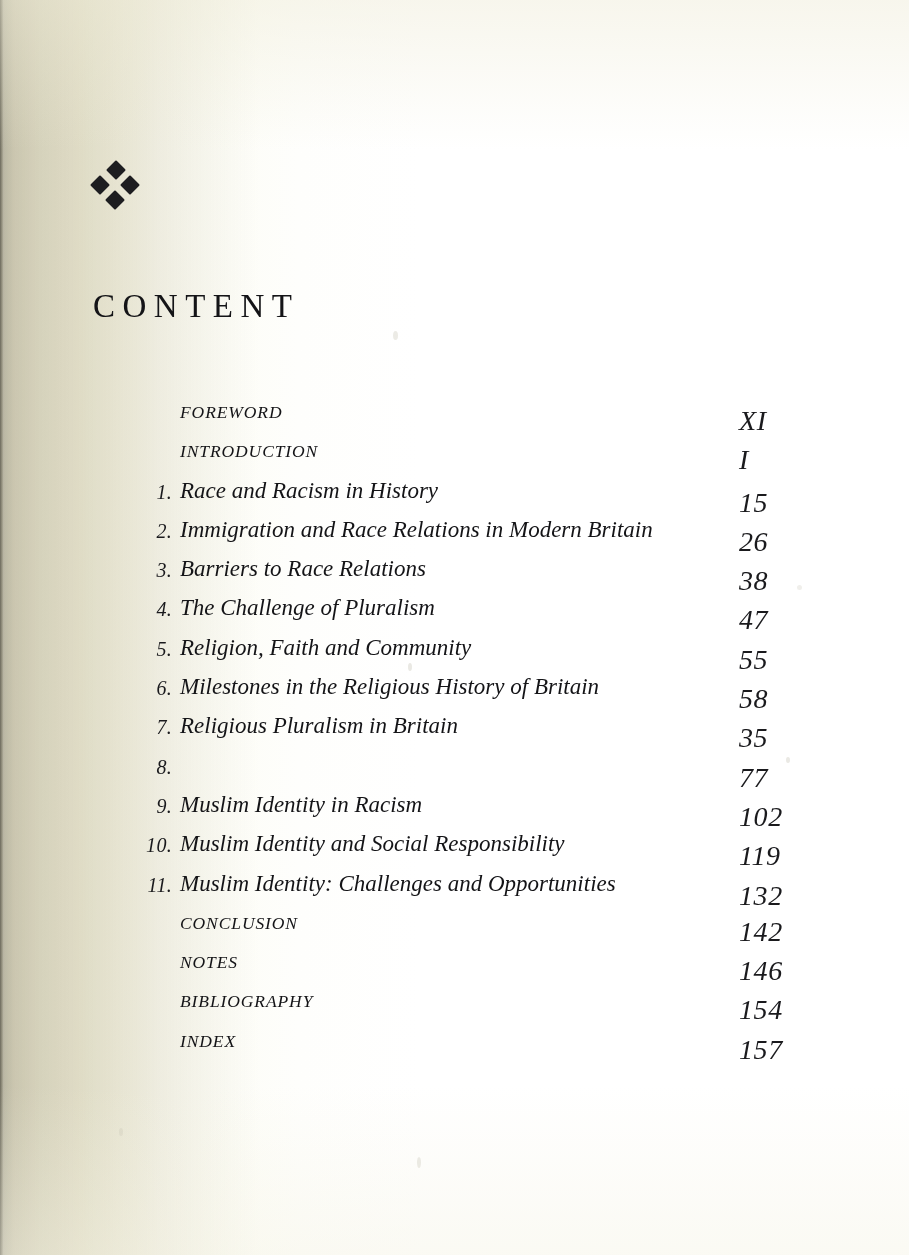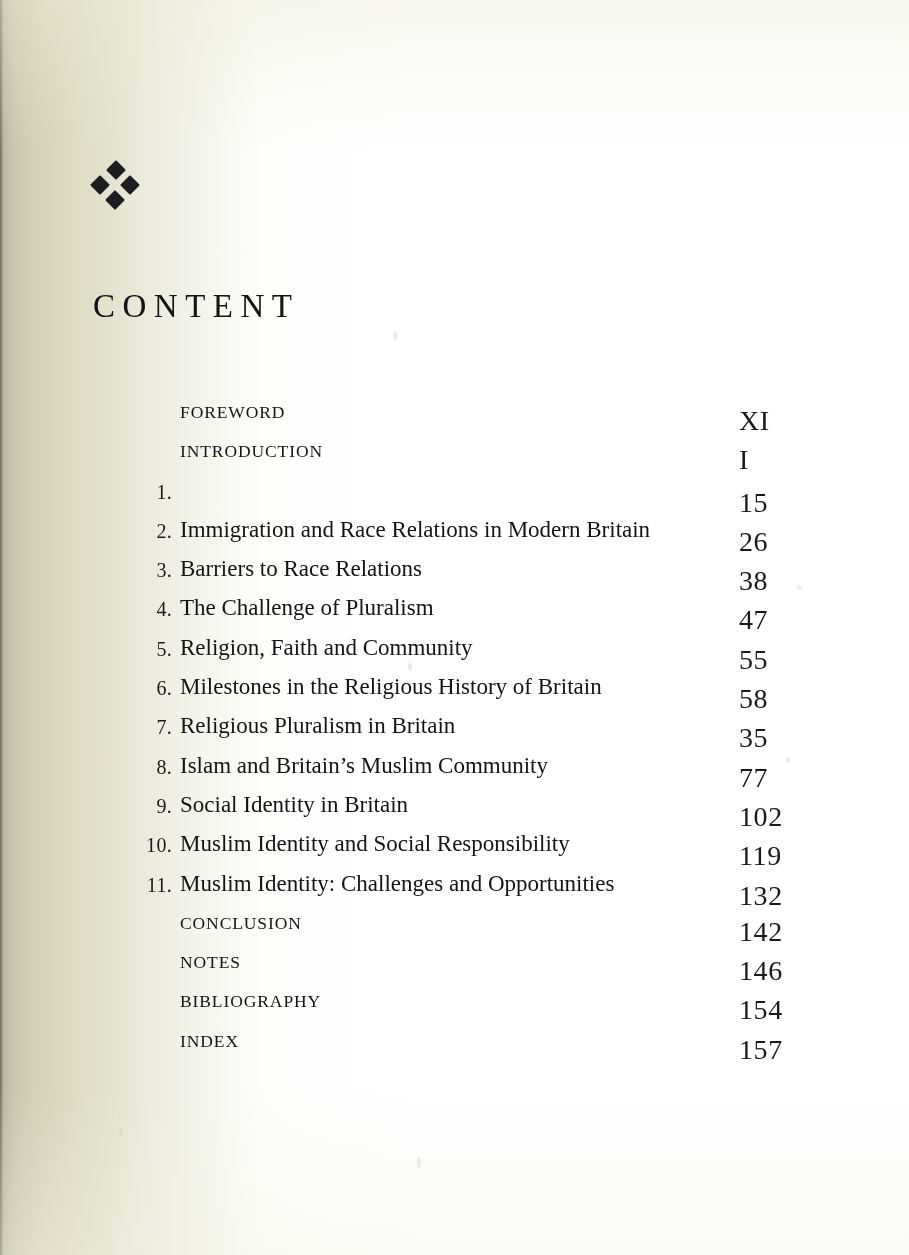--- a/index.html
+++ b/index.html
@@ -104,20 +104,21 @@
     color: #141417;
     white-space: nowrap;
   }
 
   
   .toc {
     position: absolute;
     left: 0;
     top: 399px;
     width: 909px;
+    font-style: italic;
   }
   .toc-row {
     position: relative;
     height: 39.3px;
   }
   .toc-num {
     position: absolute;
     left: 100px;
     width: 72px;
     text-align: right;
@@ -190,20 +191,21 @@
         <span class="toc-label">FOREWORD</span>
         <span class="toc-page">XI</span>
       </div>
       <div class="toc-row matter">
         <span class="toc-num"></span>
         <span class="toc-label">INTRODUCTION</span>
         <span class="toc-page">I</span>
       </div>
       <div class="toc-row">
         <span class="toc-num">1.</span>
+        <span class="toc-label">Race and Racism in History</span>
         <span class="toc-page">15</span>
       </div>
       <div class="toc-row">
         <span class="toc-num">2.</span>
         <span class="toc-label">Immigration and Race Relations in Modern Britain</span>
         <span class="toc-page">26</span>
       </div>
       <div class="toc-row">
         <span class="toc-num">3.</span>
         <span class="toc-label">Barriers to Race Relations</span>
@@ -224,26 +226,25 @@
         <span class="toc-label">Milestones in the Religious History of Britain</span>
         <span class="toc-page">58</span>
       </div>
       <div class="toc-row">
         <span class="toc-num">7.</span>
         <span class="toc-label">Religious Pluralism in Britain</span>
         <span class="toc-page">35</span>
       </div>
       <div class="toc-row">
         <span class="toc-num">8.</span>
-        <span class="toc-label">Islam and Britain’s Muslim Community</span>
         <span class="toc-page">77</span>
       </div>
       <div class="toc-row">
         <span class="toc-num">9.</span>
-        <span class="toc-label">Social Identity in Britain</span>
+        <span class="toc-label">Muslim Identity in Racism</span>
         <span class="toc-page">102</span>
       </div>
       <div class="toc-row">
         <span class="toc-num">10.</span>
         <span class="toc-label">Muslim Identity and Social Responsibility</span>
         <span class="toc-page">119</span>
       </div>
       <div class="toc-row">
         <span class="toc-num">11.</span>
         <span class="toc-label">Muslim Identity: Challenges and Opportunities</span>

